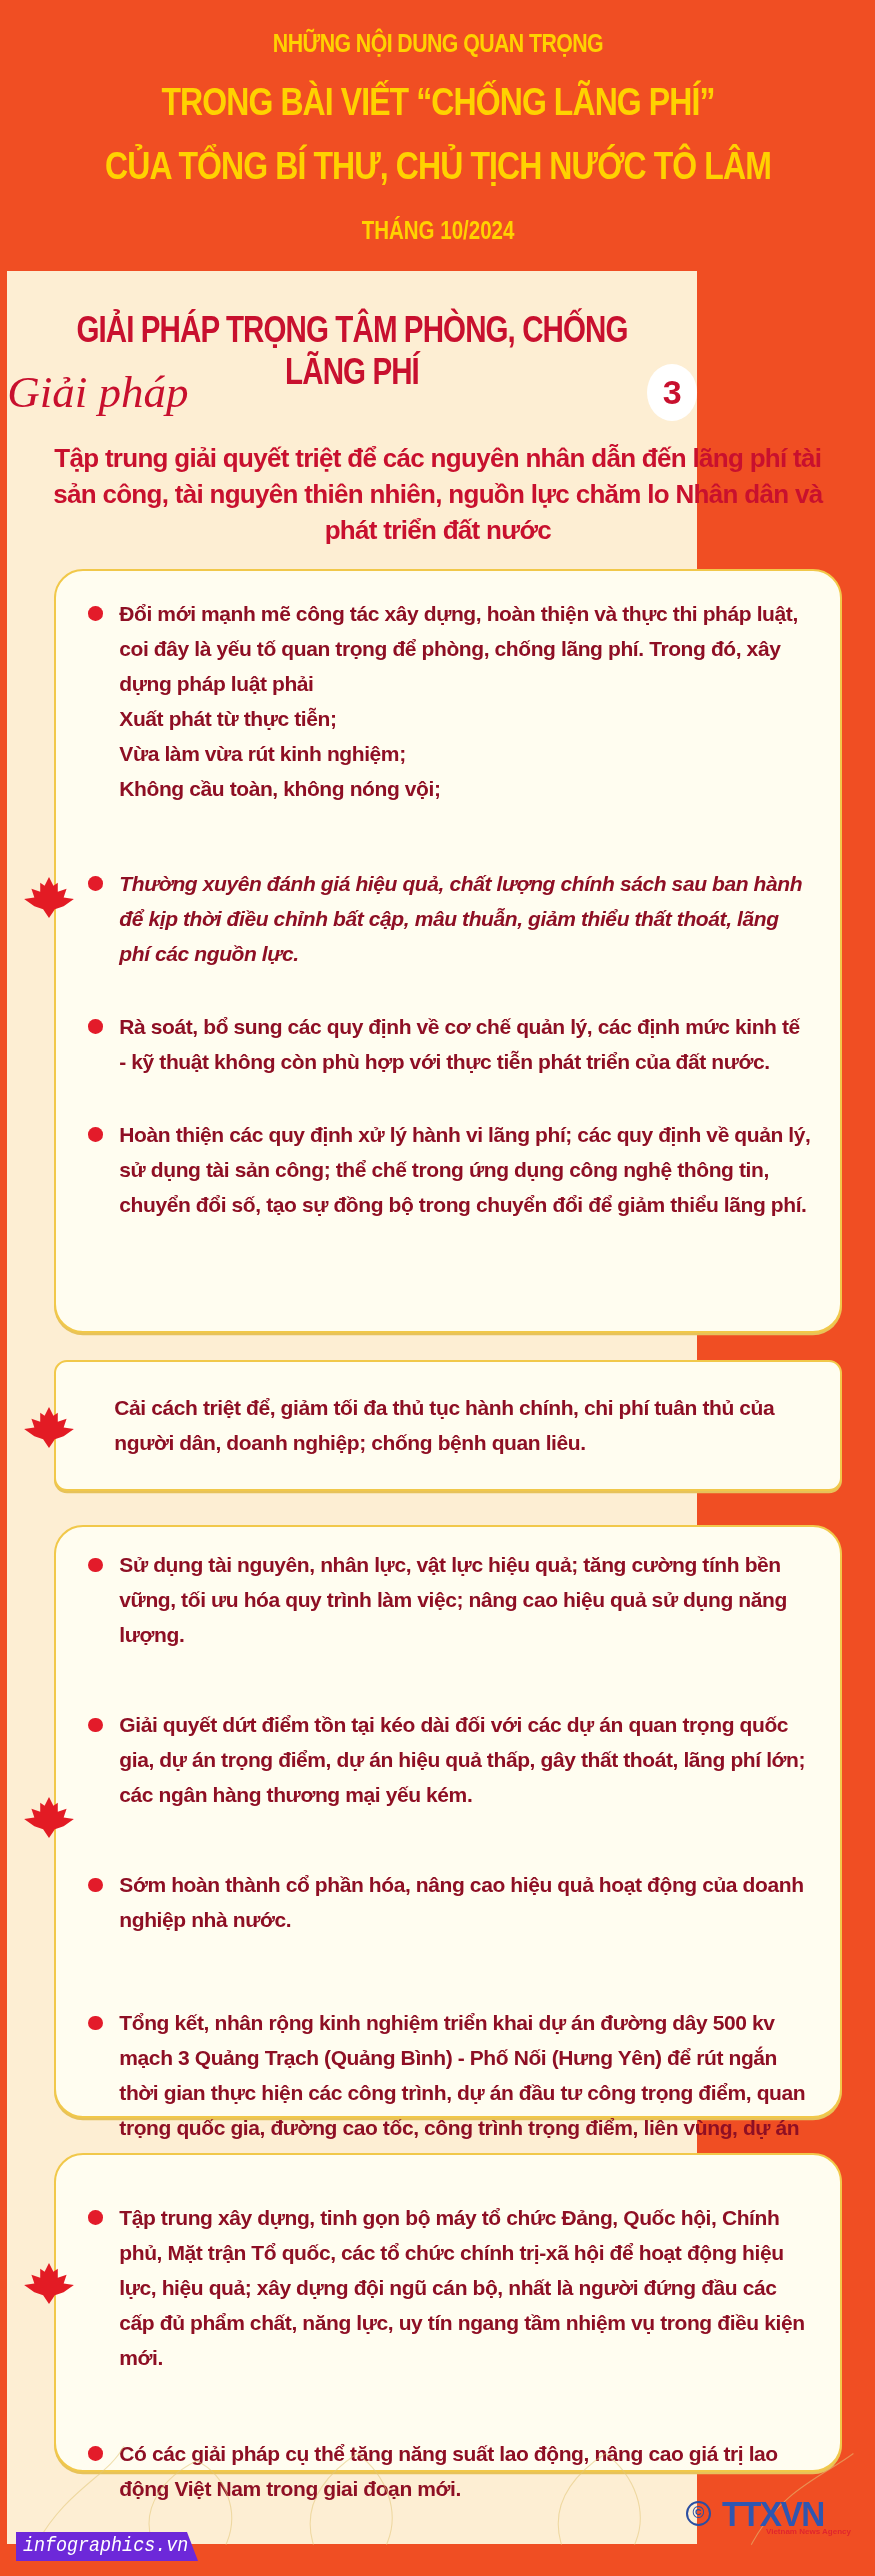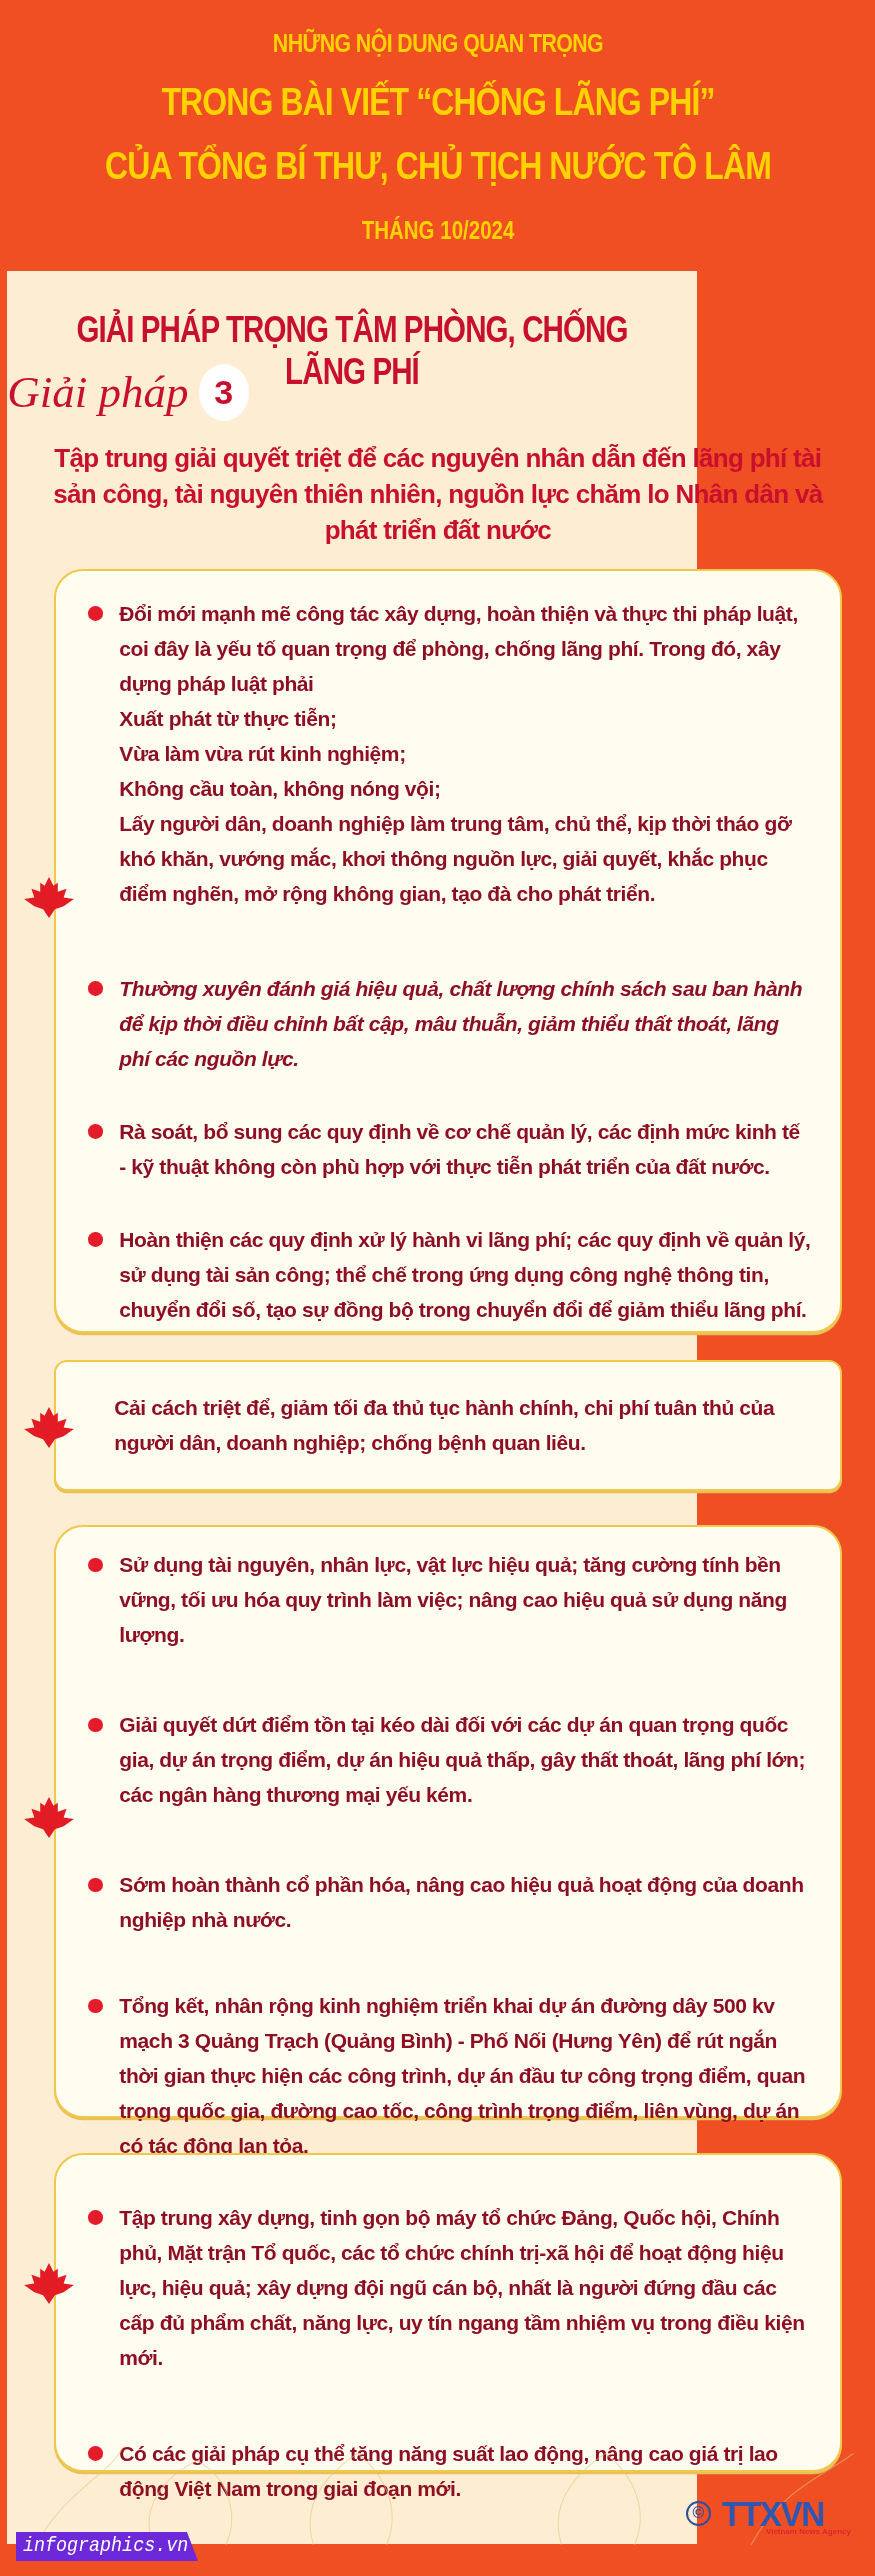--- a/index.html
+++ b/index.html
@@ -8,21 +8,21 @@
 
   .header { position: absolute; left: 0; top: 0; width: 876px; height: 271px; background: #f04e23; text-align: center; color: #ffd200; }
   .header .sup { position: absolute; top: 28px; left: 0; width: 100%; font-size: 26px; font-weight: bold; letter-spacing: -0.7px; transform: scaleX(0.82); }
   .header .t1 { position: absolute; top: 80px; left: 0; width: 100%; font-size: 39px; font-weight: bold; letter-spacing: -1.1px; transform: scaleX(0.82); }
   .header .t2 { position: absolute; top: 144px; left: 0; width: 100%; font-size: 39px; font-weight: bold; letter-spacing: -1.1px; transform: scaleX(0.82); }
   .header .date { position: absolute; top: 216px; left: 0; width: 100%; font-size: 25px; font-weight: bold; transform: scaleX(0.82); }
 
   .panel { position: absolute; left: 7.3px; top: 271px; width: 690px; height: 2273px; background: #fdeed3; }
 
   .section-title { position: absolute; top: 38px; left: 0; width: 100%; text-align: center; color: #c8102e; font-size: 36px; font-weight: bold; letter-spacing: -1.1px; transform: scaleX(0.82); }
-  .sol-row { position: absolute; top: 88px; left: 0; width: 100%; height: 66px; display: flex; justify-content: flex-start; align-items: center; gap: 10.2px; }
+  .sol-row { position: absolute; top: 88px; left: 0; width: 100%; height: 66px; display: flex; justify-content: space-between; align-items: center; gap: 10.2px; }
   .sol-label { font-family: "Liberation Serif", serif; font-style: italic; color: #c8102e; font-size: 45px; }
   .sol-num { width: 50px; height: 57px; border-radius: 50%; background: #ffffff; color: #c8102e; font-size: 34px; font-weight: bold; display: flex; align-items: center; justify-content: center; }
   .lead { position: absolute; top: 169px; left: 29px; width: 803px; text-align: center; color: #c8102e; font-size: 26px; font-weight: bold; line-height: 36px; letter-spacing: -0.7px; }
 
   .card { position: absolute; left: 47px; width: 788px; background: #fffdf0; border: 2.2px solid #f1c84a; border-radius: 29px 29px 29px 29px; box-shadow: 0 2.2px 0 #e7c25a; }
   .lotus { position: absolute; left: -32px; width: 50px; height: 41px; }
   .bullets { position: absolute; left: 29px; right: 29px; }
   .item { position: relative; padding-left: 34px; color: #8e0f24; font-size: 21px; font-weight: bold; line-height: 35px; letter-spacing: -0.4px; margin-bottom: 38px; }
   .item .dot { position: absolute; left: 2.9px; top: 10.2px; width: 14.6px; height: 14.6px; border-radius: 50%; background: #e31b2a; }
   .item p { margin: 0; }
@@ -61,21 +61,20 @@
     <svg class="lotus" style="top:306px;" viewBox="0 0 68 56">
         <path d="M34 0 L40 12 L46 8 L46 20 L58 16 L54 28 L68 30 L54 40 L42 44 L34 56 L26 44 L14 40 L0 30 L14 28 L10 16 L22 20 L22 8 L28 12 Z" fill="#e31b24"></path>
       </svg>
     <div class="bullets" style="top:25px;">
       <div class="item" style="margin-bottom:60px;">
         <span class="dot"></span>
         <p>Đổi mới mạnh mẽ công tác xây dựng, hoàn thiện và thực thi pháp luật, coi đây là yếu tố quan trọng để phòng, chống lãng phí. Trong đó, xây dựng pháp luật phải</p>
         <p>Xuất phát từ thực tiễn;</p>
         <p>Vừa làm vừa rút kinh nghiệm;</p>
         <p>Không cầu toàn, không nóng vội;</p>
-        <p>Lấy người dân, doanh nghiệp làm trung tâm, chủ thể, kịp thời tháo gỡ khó khăn, vướng mắc, khơi thông nguồn lực, giải quyết, khắc phục điểm nghẽn, mở rộng không gian, tạo đà cho phát triển.</p>
       </div>
       <div class="item" style="margin-bottom:38px;font-style:italic;">
         <span class="dot"></span>
         <p>Thường xuyên đánh giá hiệu quả, chất lượng chính sách sau ban hành để kịp thời điều chỉnh bất cập, mâu thuẫn, giảm thiểu thất thoát, lãng phí các nguồn lực.</p>
       </div>
       <div class="item" style="margin-bottom:38px;">
         <span class="dot"></span>
         <p>Rà soát, bổ sung các quy định về cơ chế quản lý, các định mức kinh tế - kỹ thuật không còn phù hợp với thực tiễn phát triển của đất nước.</p>
       </div>
       <div class="item">
@@ -98,21 +97,21 @@
       </svg>
     <div class="bullets" style="top:20.4px;">
       <div class="item" style="margin-bottom:55px;">
         <span class="dot"></span>
         <p>Sử dụng tài nguyên, nhân lực, vật lực hiệu quả; tăng cường tính bền vững, tối ưu hóa quy trình làm việc; nâng cao hiệu quả sử dụng năng lượng.</p>
       </div>
       <div class="item" style="margin-bottom:55px;">
         <span class="dot"></span>
         <p>Giải quyết dứt điểm tồn tại kéo dài đối với các dự án quan trọng quốc gia, dự án trọng điểm, dự án hiệu quả thấp, gây thất thoát, lãng phí lớn; các ngân hàng thương mại yếu kém.</p>
       </div>
-      <div class="item" style="margin-bottom:51px;">
+      <div class="item" style="margin-bottom:68px;">
         <span class="dot"></span>
         <p>Sớm hoàn thành cổ phần hóa, nâng cao hiệu quả hoạt động của doanh nghiệp nhà nước.</p>
       </div>
       <div class="item">
         <span class="dot"></span>
         <p>Tổng kết, nhân rộng kinh nghiệm triển khai dự án đường dây 500 kv mạch 3 Quảng Trạch (Quảng Bình) - Phố Nối (Hưng Yên) để rút ngắn thời gian thực hiện các công trình, dự án đầu tư công trọng điểm, quan trọng quốc gia, đường cao tốc, công trình trọng điểm, liên vùng, dự án có tác động lan tỏa.</p>
       </div>
     </div>
   </section>
 

